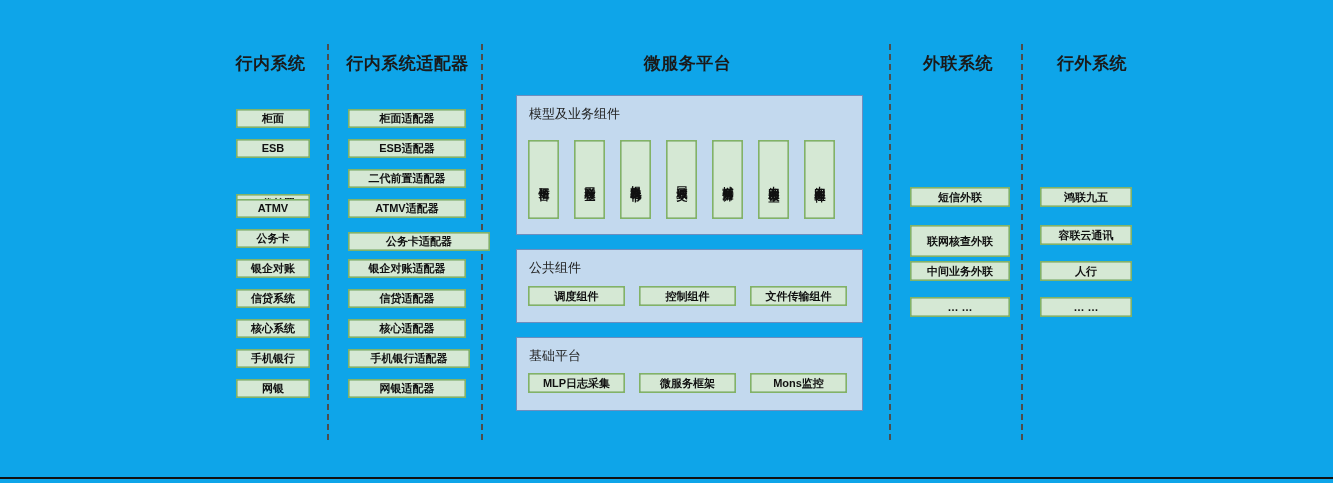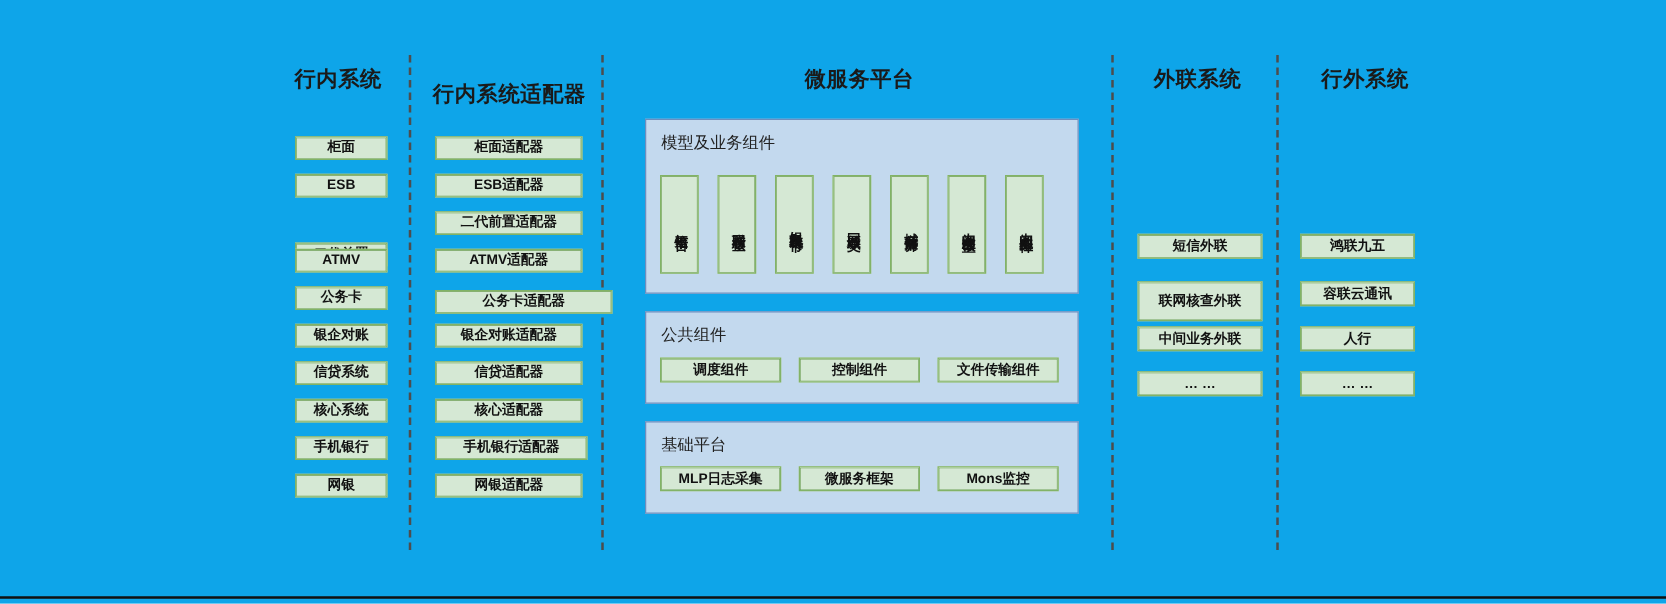--- a/index.html
+++ b/index.html
@@ -91,21 +91,21 @@
     border-top: 2px solid #111111;
   }
 </style>
 </head>
 <body>
 
 <div id="canvas">
 
   <div class="col-title" style="left:213px; top:52px; width:115px;">行内系统</div>
 
-  <div class="col-title" style="left:330px; top:64px; width:155px;">行内系统适配器</div>
+  <div class="col-title" style="left:330px; top:52px; width:155px;">行内系统适配器</div>
 
   <div class="col-title" style="left:510px; top:52px; width:355px;">微服务平台</div>
 
   <div class="col-title" style="left:893px; top:52px; width:130px;">外联系统</div>
 
   <div class="col-title" style="left:1027px; top:52px; width:130px;">行外系统</div>
 
   <div class="divider" style="left:327px;"></div>
   <div class="divider" style="left:481px;"></div>
   <div class="divider" style="left:889px;"></div>

